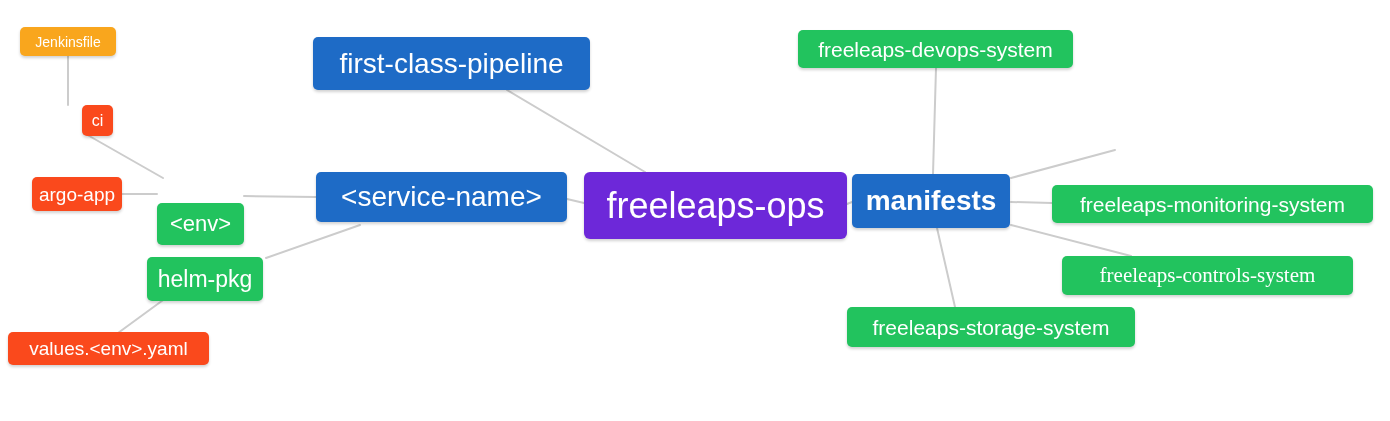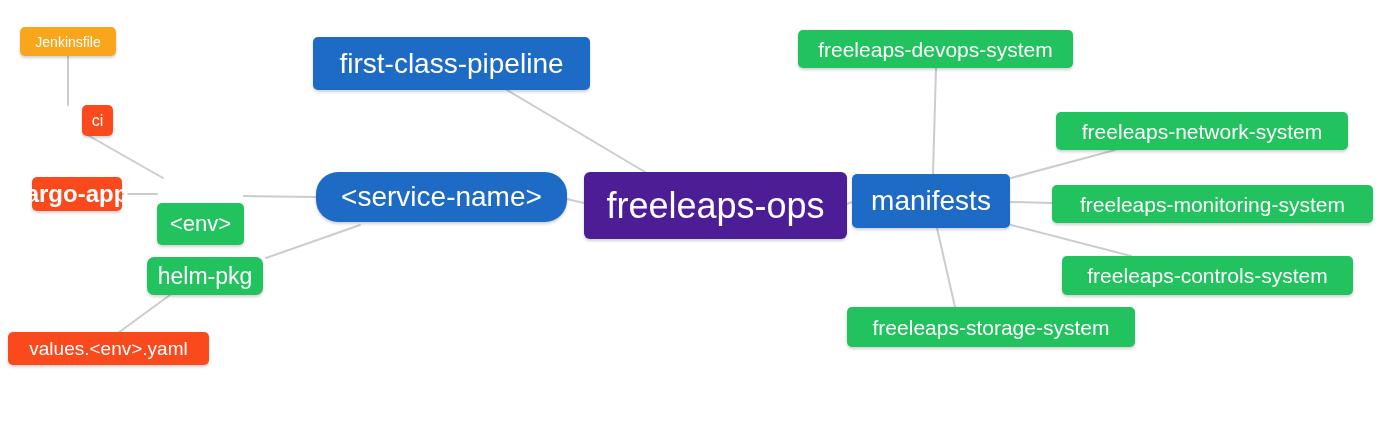--- a/index.html
+++ b/index.html
@@ -31,32 +31,32 @@
     border-radius: 5px;
     box-shadow: 0 2px 3px rgba(0,0,0,0.18);
     white-space: nowrap;
     box-sizing: border-box;
     cursor: pointer;
     line-height: 1;
   }
   
   .n-jenkinsfile        { left:20px;   top:27px;  width:96px;  height:29px; font-size:14px; }
   .n-ci                 { left:53px;   top:105px; width:31px;  height:31px; font-size:16px; }
-  .n-argo-app           { left:32px;   top:177px; width:90px;  height:34px; font-size:24px;font-weight:bold; }
+  .n-argo-app           { left:32px;   top:177px; width:90px;  height:34px; font-size:19px; }
   .n-env                { left:157px;  top:175px; width:87px;  height:42px; font-size:22px; }
-  .n-helm-pkg           { left:147px;  top:257px; width:116px; height:38px; font-size:23px;border-radius:7px; }
+  .n-helm-pkg           { left:147px;  top:257px; width:116px; height:44px; font-size:23px; }
   .n-values-env-yaml    { left:8px;    top:332px; width:201px; height:33px; font-size:19px; }
   .n-first-class-pipeline { left:313px; top:37px;  width:277px; height:53px; font-size:28px; }
   .n-service-name       { left:316px;  top:172px; width:251px; height:50px; font-size:28px; }
   .n-freeleaps-ops      { left:584px;  top:172px; width:263px; height:67px; font-size:36px; border-radius:6px; }
   .n-manifests          { left:852px;  top:174px; width:158px; height:54px; font-size:28px; }
   .n-devops-system      { left:798px;  top:30px;  width:275px; height:38px; font-size:21px; }
   .n-network-system     { left:1056px; top:112px; width:292px; height:38px; font-size:21px; }
   .n-monitoring-system  { left:1052px; top:185px; width:321px; height:38px; font-size:21px; }
-  .n-controls-system    { left:1062px; top:256px; width:291px; height:39px; font-size:21px; }
+  .n-controls-system    { left:1062px; top:256px; width:291px; height:39px; font-size:21px;font-family:Liberation Serif, serif; }
   .n-storage-system     { left:815px;  top:307px; width:288px; height:40px; font-size:21px; }
 </style>
 </head>
 <body>
 
 <div id="canvas">
 
   <svg id="edges" viewBox="0 0 1390 421" xmlns="http://www.w3.org/2000/svg">
     <g stroke="#cccccc" stroke-width="2" fill="none" stroke-linecap="round">
       <line x1="68" y1="56" x2="68" y2="105" stroke="#cccccc"></line>
@@ -76,22 +76,21 @@
     </g>
   </svg>
 
   <div class="node n-jenkinsfile" style="background: rgb(249, 166, 29); text-align: right;">Jenkinsfile</div>
   <div class="node n-ci" style="background: rgb(250, 73, 28); margin-left: 29px;">ci</div>
   <div class="node n-argo-app" style="background: rgb(250, 73, 28);">argo-app</div>
   <div class="node n-env" style="background: rgb(34, 195, 94); margin-top: 28px;">&lt;env&gt;</div>
   <div class="node n-helm-pkg" style="background: rgb(34, 195, 94);">helm-pkg</div>
   <div class="node n-values-env-yaml" style="background: rgb(250, 73, 28);">values.&lt;env&gt;.yaml</div>
   <div class="node n-first-class-pipeline" style="background: rgb(30, 107, 198);">first-class-pipeline</div>
-  <div class="node n-service-name" style="background: rgb(30, 107, 198); border-radius: 22px;">&lt;service-name&gt;</div>
-  <div class="node n-freeleaps-ops" style="background: #4c1d95; text-align: center;">freeleaps-ops</div>
-  <div class="node n-manifests" style="background: rgb(30, 107, 198);">manifests</div>
+  <div class="node n-service-name" style="background: rgb(30, 107, 198);">&lt;service-name&gt;</div>
+  <div class="node n-freeleaps-ops" style="background: #6d28d9; text-align: center;">freeleaps-ops</div>
+  <div class="node n-manifests" style="background: rgb(30, 107, 198); font-weight: bold;">manifests</div>
   <div class="node n-devops-system" style="background: rgb(34, 195, 94); text-align: right;">freeleaps-devops-system</div>
-  <div class="node n-network-system" style="background: rgb(34, 195, 94);">freeleaps-network-system</div>
   <div class="node n-monitoring-system" style="background: rgb(34, 195, 94);">freeleaps-monitoring-system</div>
   <div class="node n-controls-system" style="background: rgb(34, 195, 94);">freeleaps-controls-system</div>
   <div class="node n-storage-system" style="background: rgb(34, 195, 94); margin-left: 32px;">freeleaps-storage-system</div>
 
 </div>
 
 </body></html>

